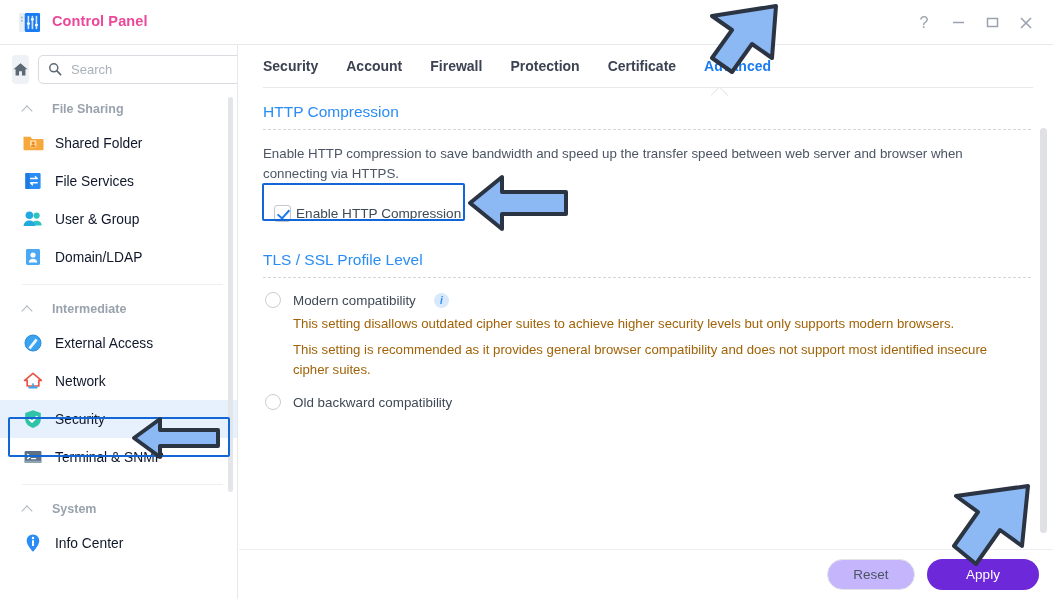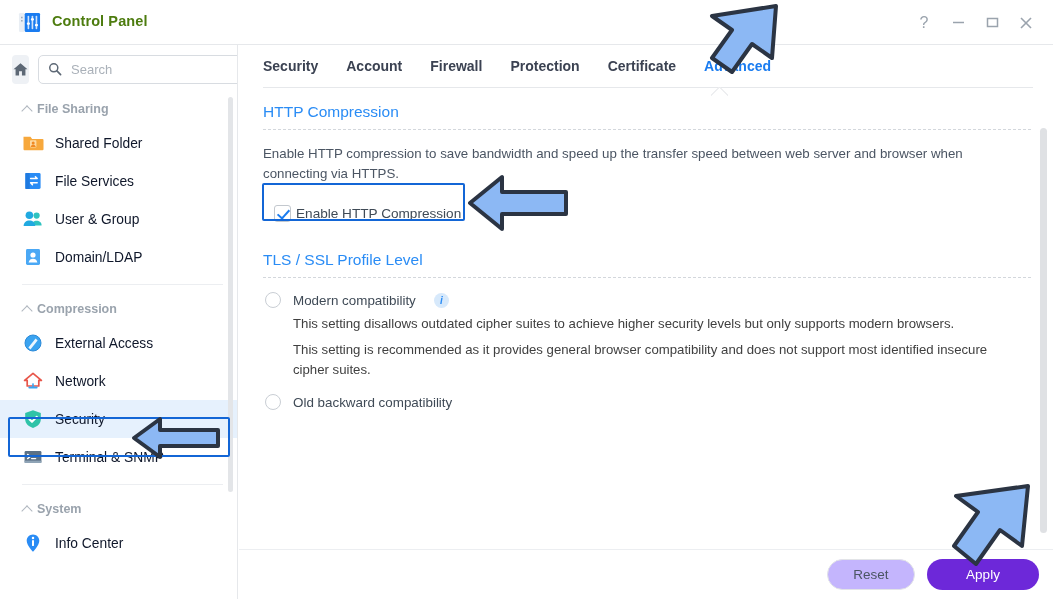--- a/index.html
+++ b/index.html
@@ -25,21 +25,21 @@
     background: #ffffff;
     border-bottom: 1px solid #e6e8eb;
     display: flex; align-items: center;
   }
   .app-icon {
     position: absolute; left: 18px; top: 11px;
     width: 23px; height: 23px;
   }
   .title-text {
     position: absolute; left: 52px; top: 13px;
-    font-size: 14.5px; font-weight: bold; color: #4d7c0f;
+    font-size: 14.5px; font-weight: bold; color: #ec4899;
     letter-spacing: .1px;
   }
   .win-btns {
     position: absolute; right: 10px; top: 0; height: 45px;
     display: flex; align-items: center; gap: 0px;
   }
   .win-btn {
     width: 34px; height: 32px;
     display: flex; align-items: center; justify-content: center;
     color: #9aa3ad; font-size: 15px; cursor: default;
@@ -72,21 +72,21 @@
     background: #fff;
   }
   .search-box input {
     border: 0; outline: 0; flex: 1;
     font-family: "Liberation Sans", sans-serif;
     font-size: 13px; color: #b91c1c; background: transparent;
   }
   .search-box input::placeholder { color: #aab1b9; }
 
   .group-head {
-    display: flex; align-items: center; gap: 4px;
+    display: flex; align-items: center; gap: 19px;
     height: 31px; padding-left: 22px;
     font-size: 12.5px; font-weight: bold; color: #9aa3ad;
     cursor: pointer;
   }
   .chev {
     width: 11px; height: 11px; position: relative; flex: none;
   }
   .chev::before {
     content: ""; position: absolute; left: 1px; top: 3.5px;
     width: 7px; height: 7px;
@@ -197,21 +197,21 @@
   }
   .radiorow .lbl { font-size: 13.4px; color: #3f4a56; }
   .info-i {
     width: 15px; height: 15px; border-radius: 50%;
     background: #d7e9fb; color: #2a8cf5;
     font-size: 10px; font-style: italic; font-weight: bold;
     display: inline-flex; align-items: center; justify-content: center;
     margin-left: 6px;
   }
   .radio-desc {
-    font-size: 13.2px; color: #404040; line-height: 20px;
+    font-size: 13.2px; color: #a16207; line-height: 20px;
     padding: 6px 30px 0 54px;
   }
 
   .main-scroll {
     position: absolute; right: 6px; top: 40px;
     width: 7px; height: 405px; border-radius: 4px; background: #dfe1e4;
   }
 
   
   .footer {
@@ -336,21 +336,21 @@
         <circle cx="11" cy="9" r="2.6" fill="#ffffff"></circle>
         <path d="M6.6 16.4 c0.6-2.6 2.4-3.7 4.4-3.7 s3.8 1.1 4.4 3.7 z" fill="#ffffff"></path>
       </svg>
       <span>Domain/LDAP</span>
     </div>
 
     <div class="side-divider"></div>
 
     <div class="group-head">
       <span class="chev"></span>
-      <span>Compression</span>
+      <span>Intermediate</span>
     </div>
     <div class="side-item">
       <svg class="ico" viewBox="0 0 22 22">
         <circle cx="11" cy="11" r="8" fill="#3aa3f0"></circle>
         <path d="M6.4 15.6 L13.6 6.4 L15.6 8.4 L8.4 17.6 Z" fill="#ffffff" opacity=".9"></path>
         <circle cx="11" cy="11" r="8" fill="none" stroke="#2b8ad8" stroke-width="1"></circle>
       </svg>
       <span>External Access</span>
     </div>
     <div class="side-item">

